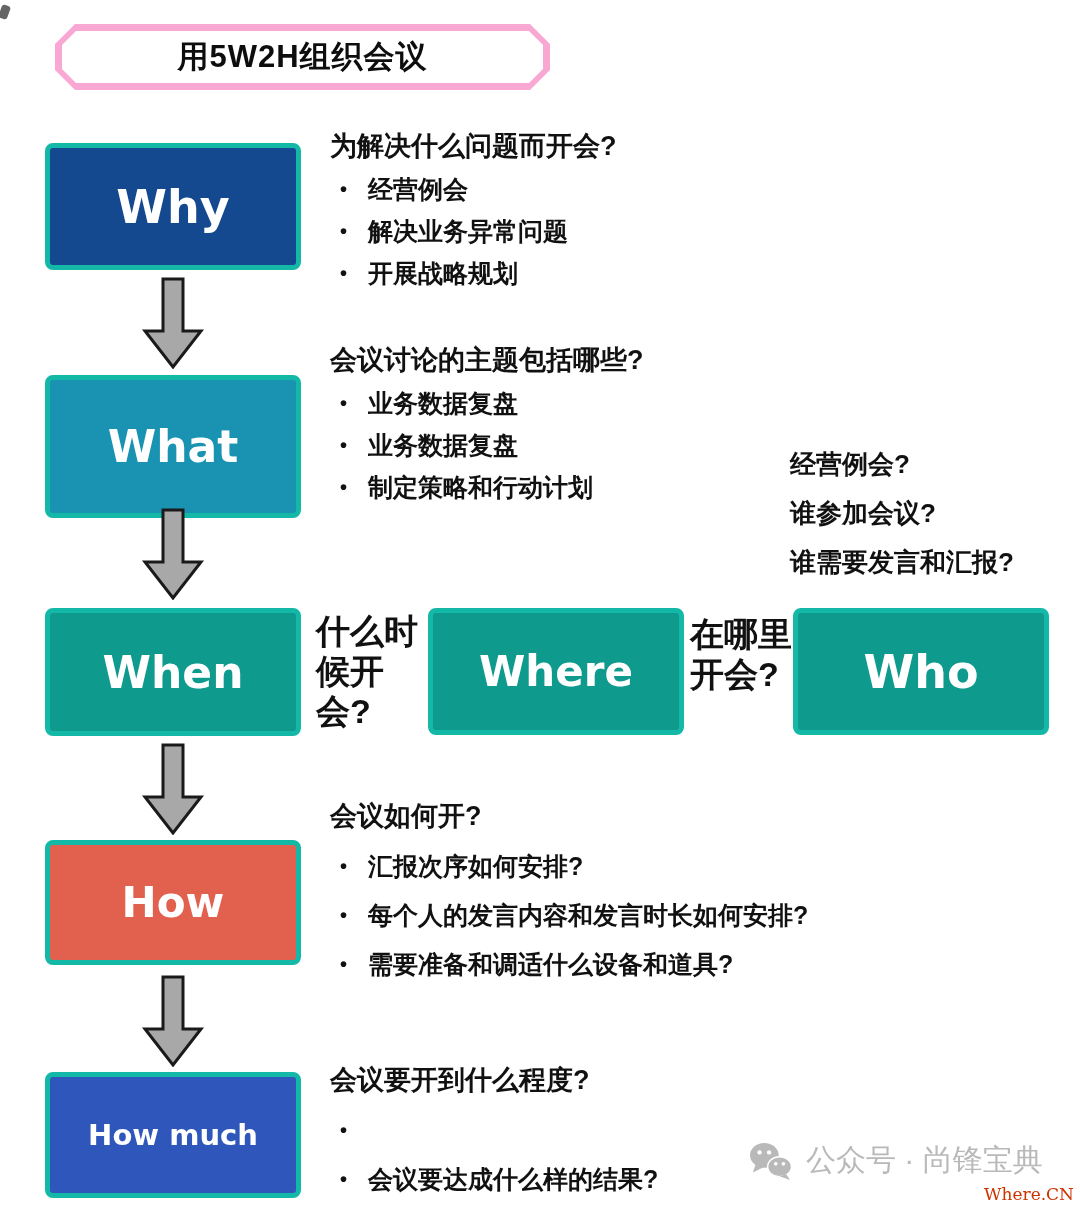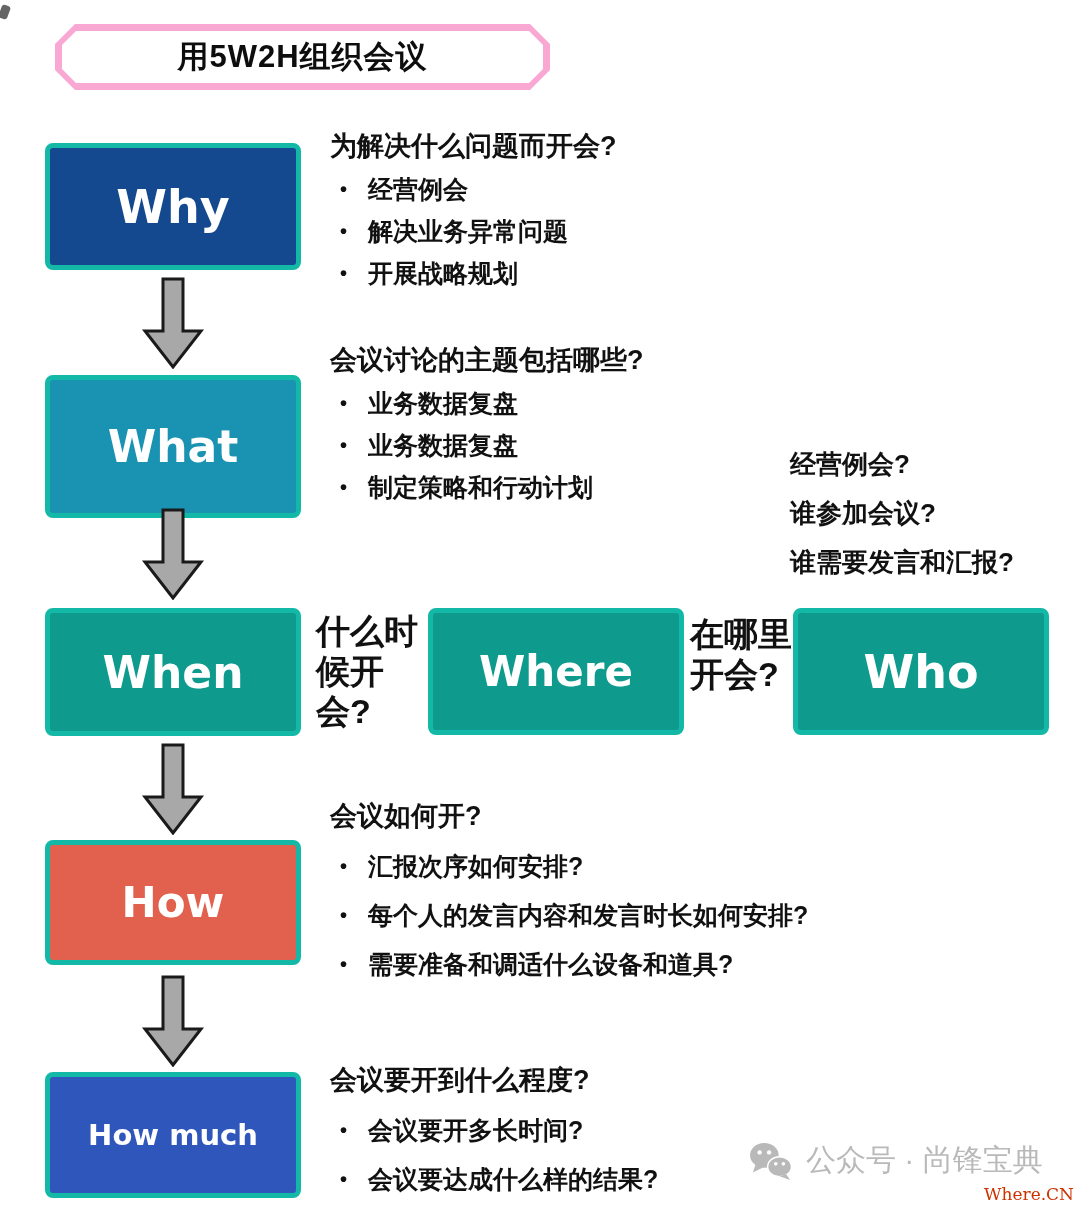--- a/index.html
+++ b/index.html
@@ -173,21 +173,20 @@
     <div class="bullet">
       <span class="dot">•</span>
       <span>需要准备和调适什么设备和道具?</span>
     </div>
   </div>
 
   <div class="note note-howmuch">
     <div class="note-heading">会议要开到什么程度?</div>
     <div class="bullet">
       <span class="dot">•</span>
-      <span>会议要开多长时间?</span>
     </div>
     <div class="bullet">
       <span class="dot">•</span>
       <span>会议要达成什么样的结果?</span>
     </div>
   </div>
 
   <div class="watermark">
     <svg width="46" height="40" viewBox="0 0 48 42">
       <ellipse cx="17" cy="15" rx="15" ry="13" fill="#b9b9b9"></ellipse>

